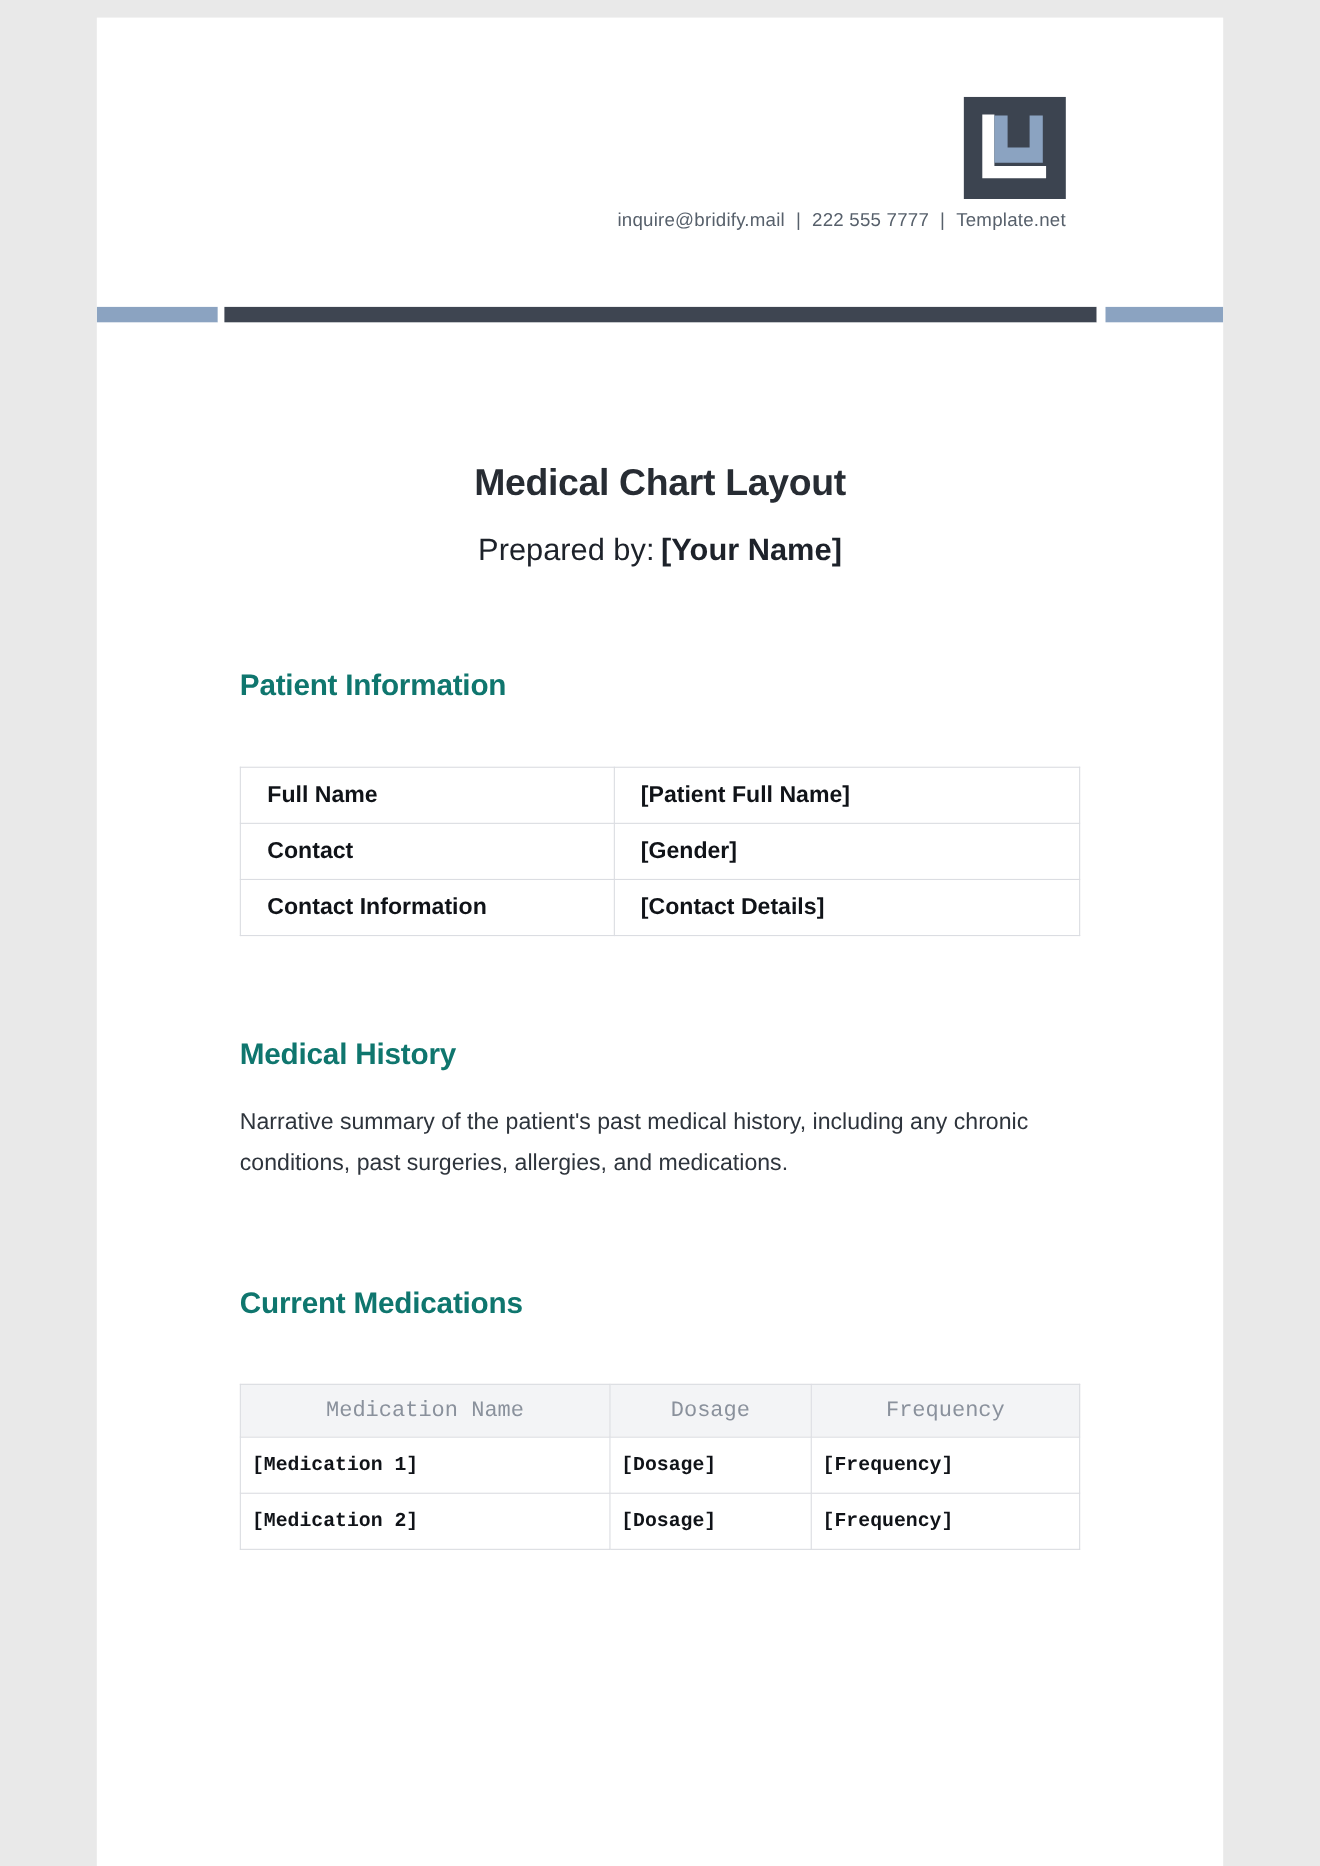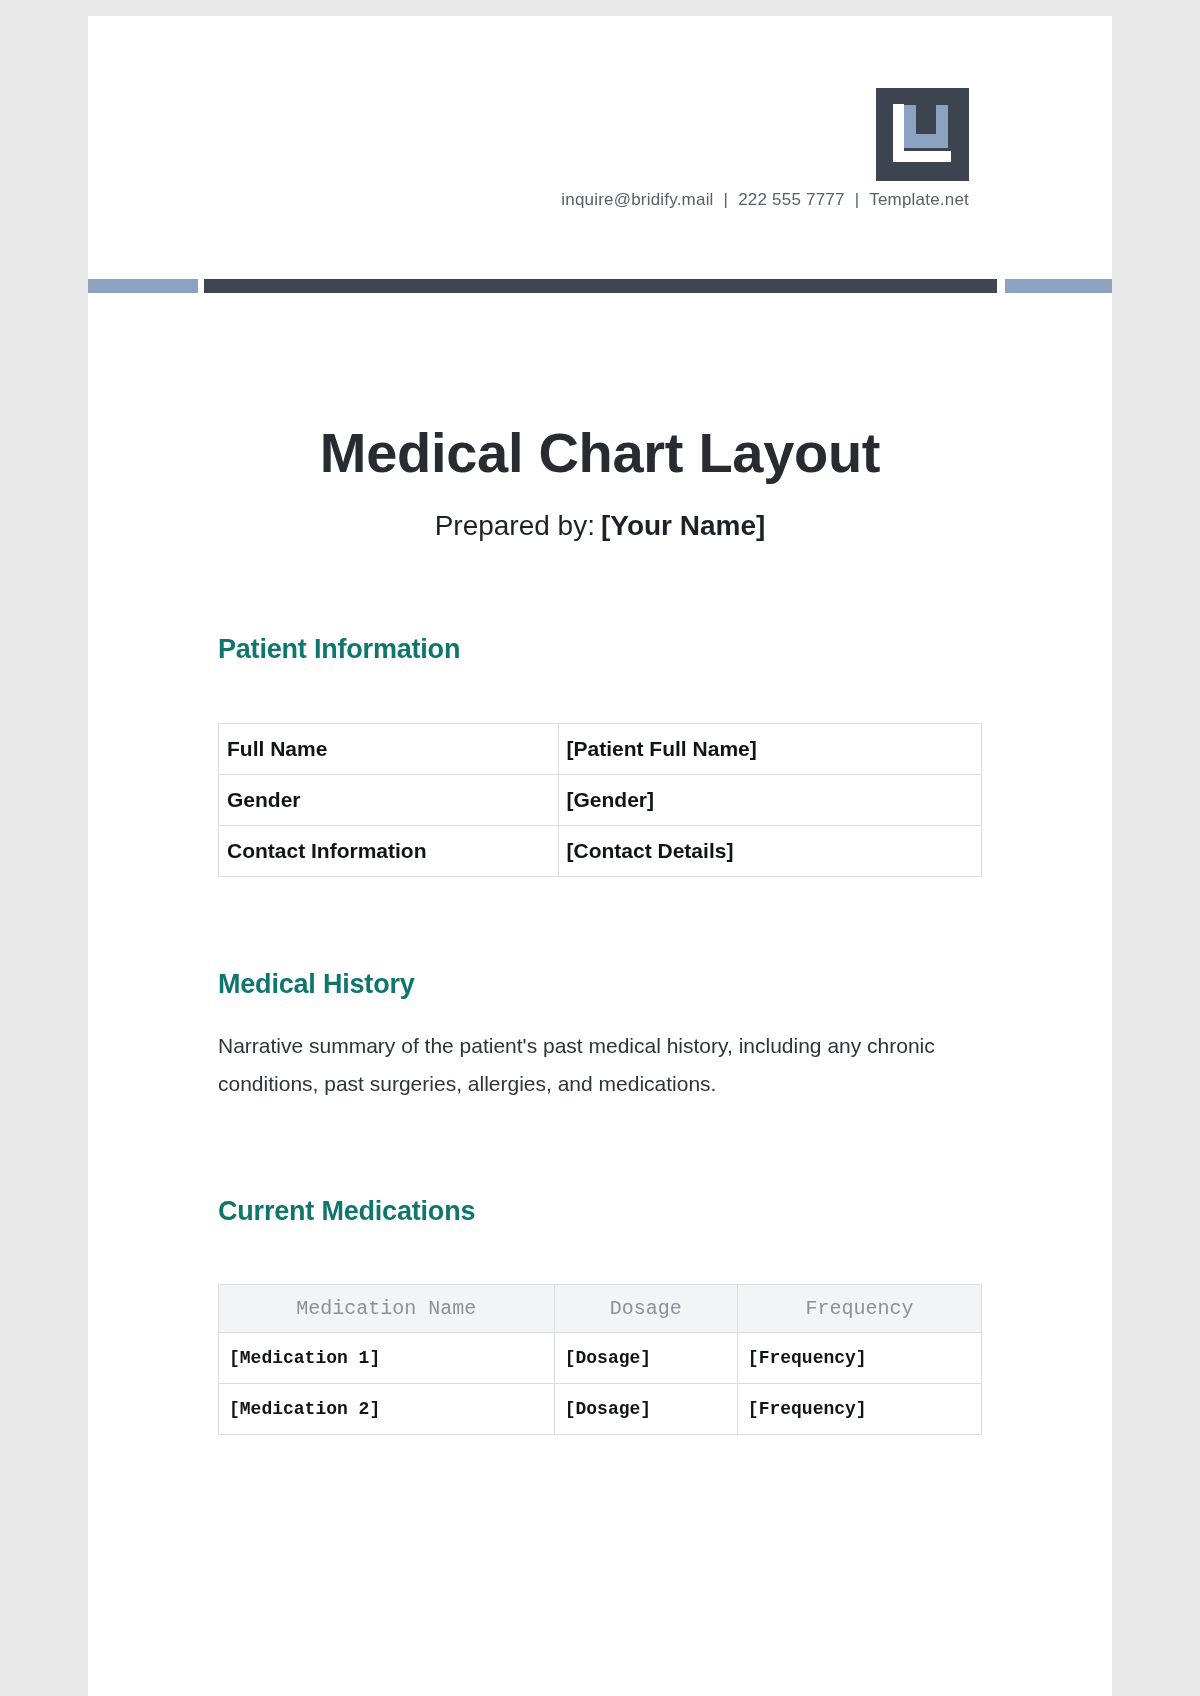--- a/index.html
+++ b/index.html
@@ -31,40 +31,40 @@
   
   .bar{display:flex;height:14px;width:100%;}
   .bar .seg-blue-l{width:110px;background:var(--accent_blue);}
   .bar .gap-l{width:6px;background:#fff;}
   .bar .seg-dark{flex:1;background:var(--dark_navy);}
   .bar .gap-r{width:8px;background:#fff;}
   .bar .seg-blue-r{width:107px;background:var(--accent_blue);}
   
   .content{padding:0 130px;}
   .doc-title{
-    margin-top:126px;text-align:center;font-size:56px;font-weight:bold;
+    margin-top:126px;text-align:center;font-size:34px;font-weight:bold;
     line-height:1.2;color:var(--title_text);letter-spacing:-.3px;
   }
   .prepared{
     margin-top:26px;text-align:center;font-size:28px;line-height:28px;color:#1D222A;
   }
   .prepared .name{font-weight:bold;margin-left:6px;}
   h2.section{
     font-size:27px;font-weight:bold;color:#0f766e;line-height:34px;letter-spacing:-.2px;
   }
   .h2-patient{margin-top:92px;}
   .h2-history{margin-top:90px;}
   .h2-meds{margin-top:91px;}
   table{border-collapse:collapse;width:100%;}
   
   .patient-table{margin-top:57px;}
   .patient-table td{
     border:1px solid var(--table_border);
     height:51px;font-size:21px;font-weight:bold;color:#101318;
-    padding:0 8px;vertical-align:middle;
+    padding:0 24px;vertical-align:middle;
   }
   .patient-table td.col-label{width:44.5%;}
   
   .history-text{
     margin-top:26px;font-size:21px;line-height:38px;color:var(--body_text);
     max-width:840px;
   }
   
   .meds-table{margin-top:56px;font-family:Liberation Mono, monospace;}
   .meds-table th{
@@ -115,21 +115,21 @@
 
     <h2 class="section h2-patient">Patient Information</h2>
 
     <table class="patient-table">
       <tbody>
         <tr>
           <td class="col-label">Full Name</td>
           <td>[Patient Full Name]</td>
         </tr>
         <tr>
-          <td class="col-label">Gender</td>
+          <td class="col-label">Contact</td>
           <td>[Gender]</td>
         </tr>
         <tr>
           <td class="col-label">Contact Information</td>
           <td>[Contact Details]</td>
         </tr>
       </tbody>
     </table>
 
     <h2 class="section h2-history">Medical History</h2>

